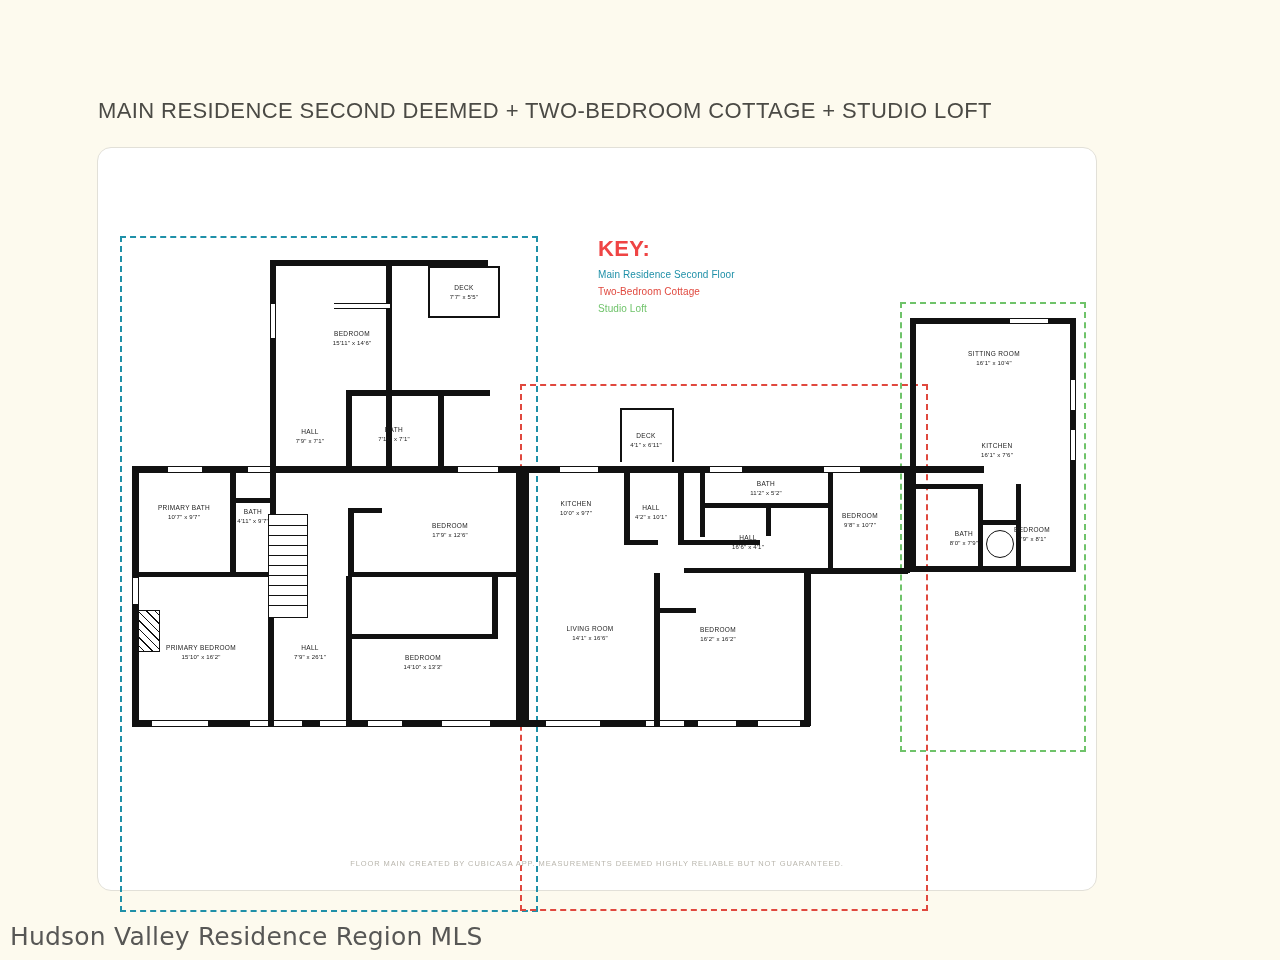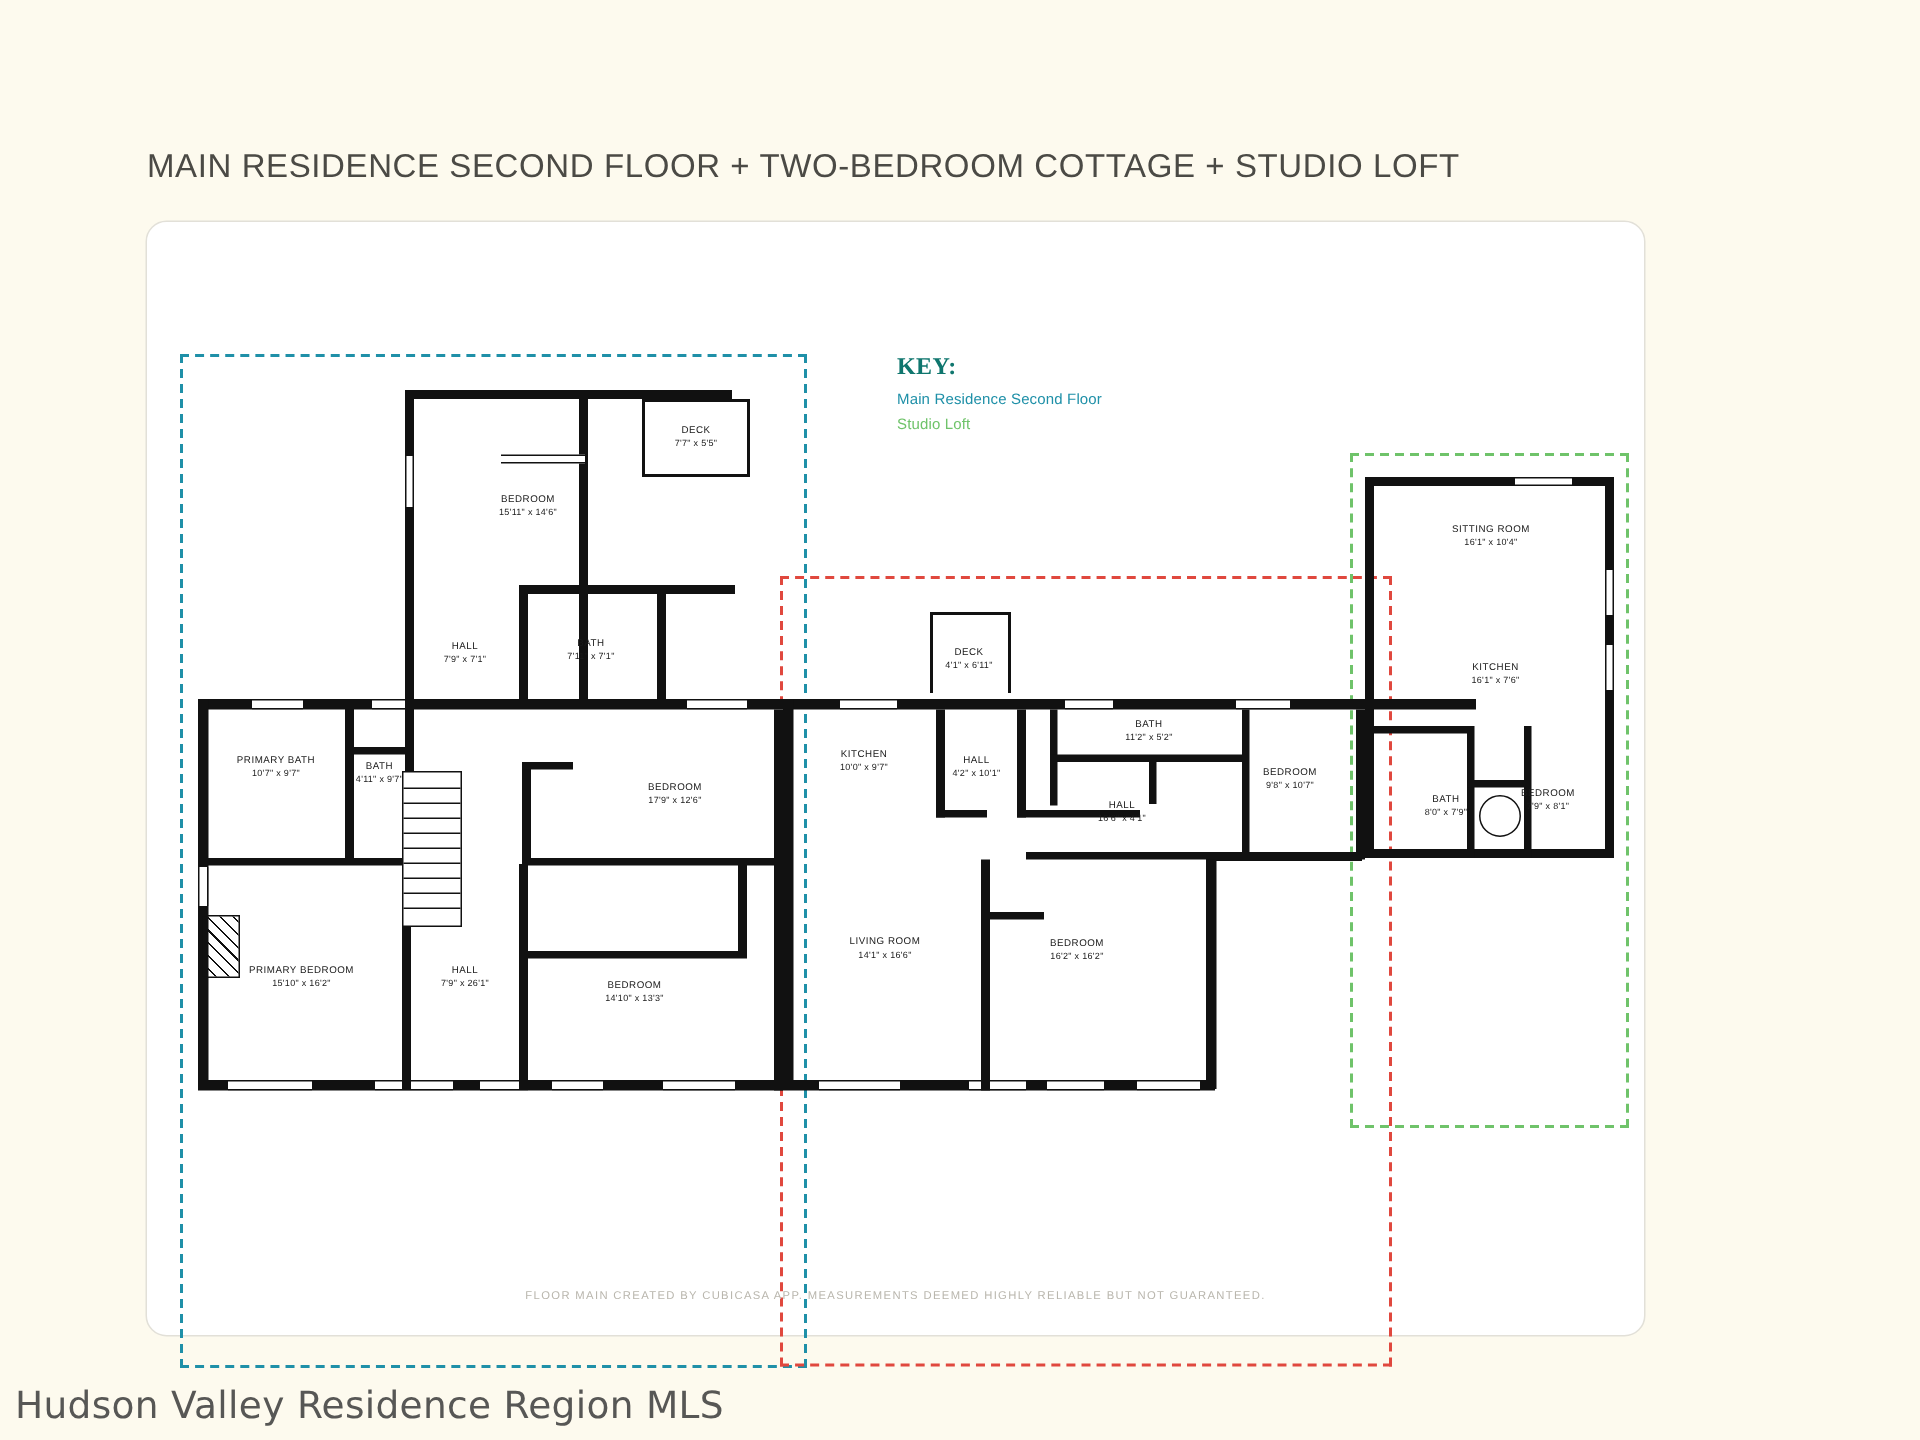--- a/index.html
+++ b/index.html
@@ -50,26 +50,25 @@
   #zone-cottage{ left: 422px; top: 236px; width: 408px; height: 527px; border-color: #e0483e; }
   #zone-studio { left: 802px; top: 154px; width: 186px; height: 450px; border-color: #6fc36a; }
 
   #key {
     position: absolute;
     left: 500px;
     top: 88px;
     width: 300px;
   }
   #key-title {
-    font-size: 16px;
+    font-size: 22px;
     font-weight: bold;
-    color: #0f766e;
+    color: #ef4444;
     margin-bottom: 7px;
     letter-spacing: 0.3px;
-    font-family: Liberation Serif, serif;
   }
   .key-line {
     font-size: 10px;
     margin-bottom: 6px;
     letter-spacing: 0.1px;
   }
   #key-main { color: #1f90a8; }
   #key-cottage { color: #e0483e; }
   #key-studio { color: #6fc36a; }
 
@@ -160,32 +159,33 @@
     font-size: 25px;
     color: #3b3b3b;
     opacity: 0.85;
     letter-spacing: 0.2px;
     font-family: "DejaVu Sans", sans-serif;
   }
 </style>
 </head>
 <body>
 
-<div id="page-title">MAIN RESIDENCE SECOND FLOOR + TWO-BEDROOM COTTAGE + STUDIO LOFT</div>
+<div id="page-title">MAIN RESIDENCE SECOND DEEMED + TWO-BEDROOM COTTAGE + STUDIO LOFT</div>
 
 <div id="plan-card">
   <div id="plan-inner">
 
     <div class="zone" id="zone-main"></div>
     <div class="zone" id="zone-cottage"></div>
     <div class="zone" id="zone-studio"></div>
 
     <div id="key">
       <div id="key-title">KEY:</div>
       <div class="key-line" id="key-main">Main Residence Second Floor</div>
+      <div class="key-line" id="key-cottage">Two-Bedroom Cottage</div>
       <div class="key-line" id="key-studio">Studio Loft</div>
     </div>
 
     <div class="wall" style="left:172px; top:112px; width:122px; height:6px;"></div>
     <div class="wall" style="left:172px; top:112px; width:6px; height:44px;"></div>
     <div class="wall" style="left:172px; top:190px; width:6px; height:132px;"></div>
     <div class="win-v" style="left:172px; top:156px; width:6px; height:34px;"></div>
     <div class="wall" style="left:288px; top:112px; width:6px; height:136px;"></div>
     <div class="wall" style="left:294px; top:112px; width:96px; height:6px;"></div>
     <div class="wall" style="left:292px; top:242px; width:100px; height:6px;"></div>

